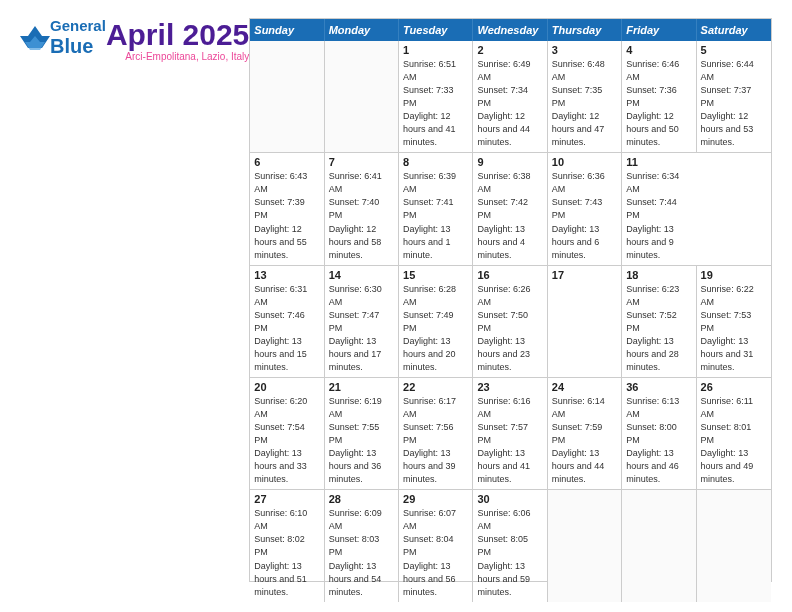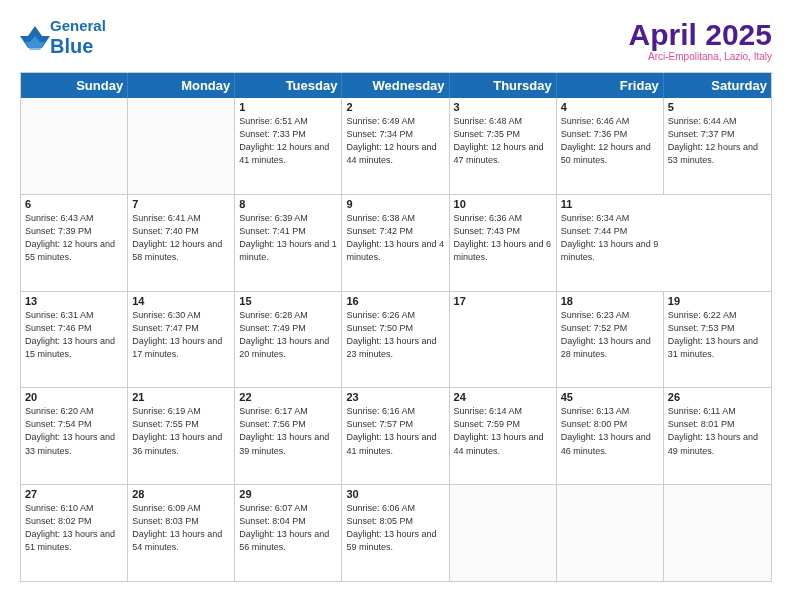--- a/index.html
+++ b/index.html
@@ -8,21 +8,21 @@
       background: #fff;
       width: 792px;
       height: 612px;
       overflow: hidden;
     }
     .page {
       width: 792px;
       height: 612px;
       padding: 18px 20px 30px 20px;
       display: flex;
-      flex-direction: column;
+      flex-direction: row;
     }
     .header {
       display: flex;
       justify-content: space-between;
       align-items: flex-start;
       margin-bottom: 10px;
     }
     .logo {
       display: flex;
       align-items: center;
@@ -54,25 +54,26 @@
       flex-direction: column;
       border: 1px solid #ccc;
     }
     .cal-header {
       display: grid;
       grid-template-columns: repeat(7, 1fr);
       background: #1a6db5;
     }
     .cal-header-cell {
       color: #fff;
-      font-size: 13px;
+      font-size: 11px;
       font-weight: bold;
       padding: 5px 4px;
-      text-align: right;
+      text-align: left;
       border-right: 1px solid #3580c0;
+      font-style: italic;
     }
     .cal-header-cell:last-child { border-right: none; }
     .cal-body {
       flex: 1;
       display: flex;
       flex-direction: column;
     }
     .cal-row {
       display: grid;
       grid-template-columns: repeat(7, 1fr);
@@ -230,21 +231,21 @@
           </div>
           <div class="cal-cell">
             <div class="cell-date">23</div>
             <div class="cell-info">Sunrise: 6:16 AM<br>Sunset: 7:57 PM<br>Daylight: 13 hours and 41 minutes.</div>
           </div>
           <div class="cal-cell">
             <div class="cell-date">24</div>
             <div class="cell-info">Sunrise: 6:14 AM<br>Sunset: 7:59 PM<br>Daylight: 13 hours and 44 minutes.</div>
           </div>
           <div class="cal-cell">
-            <div class="cell-date">45</div>
+            <div class="cell-date">36</div>
             <div class="cell-info">Sunrise: 6:13 AM<br>Sunset: 8:00 PM<br>Daylight: 13 hours and 46 minutes.</div>
           </div>
           <div class="cal-cell">
             <div class="cell-date">26</div>
             <div class="cell-info">Sunrise: 6:11 AM<br>Sunset: 8:01 PM<br>Daylight: 13 hours and 49 minutes.</div>
           </div>
         </div>
         <div class="cal-row">
           <div class="cal-cell">
             <div class="cell-date">27</div>

